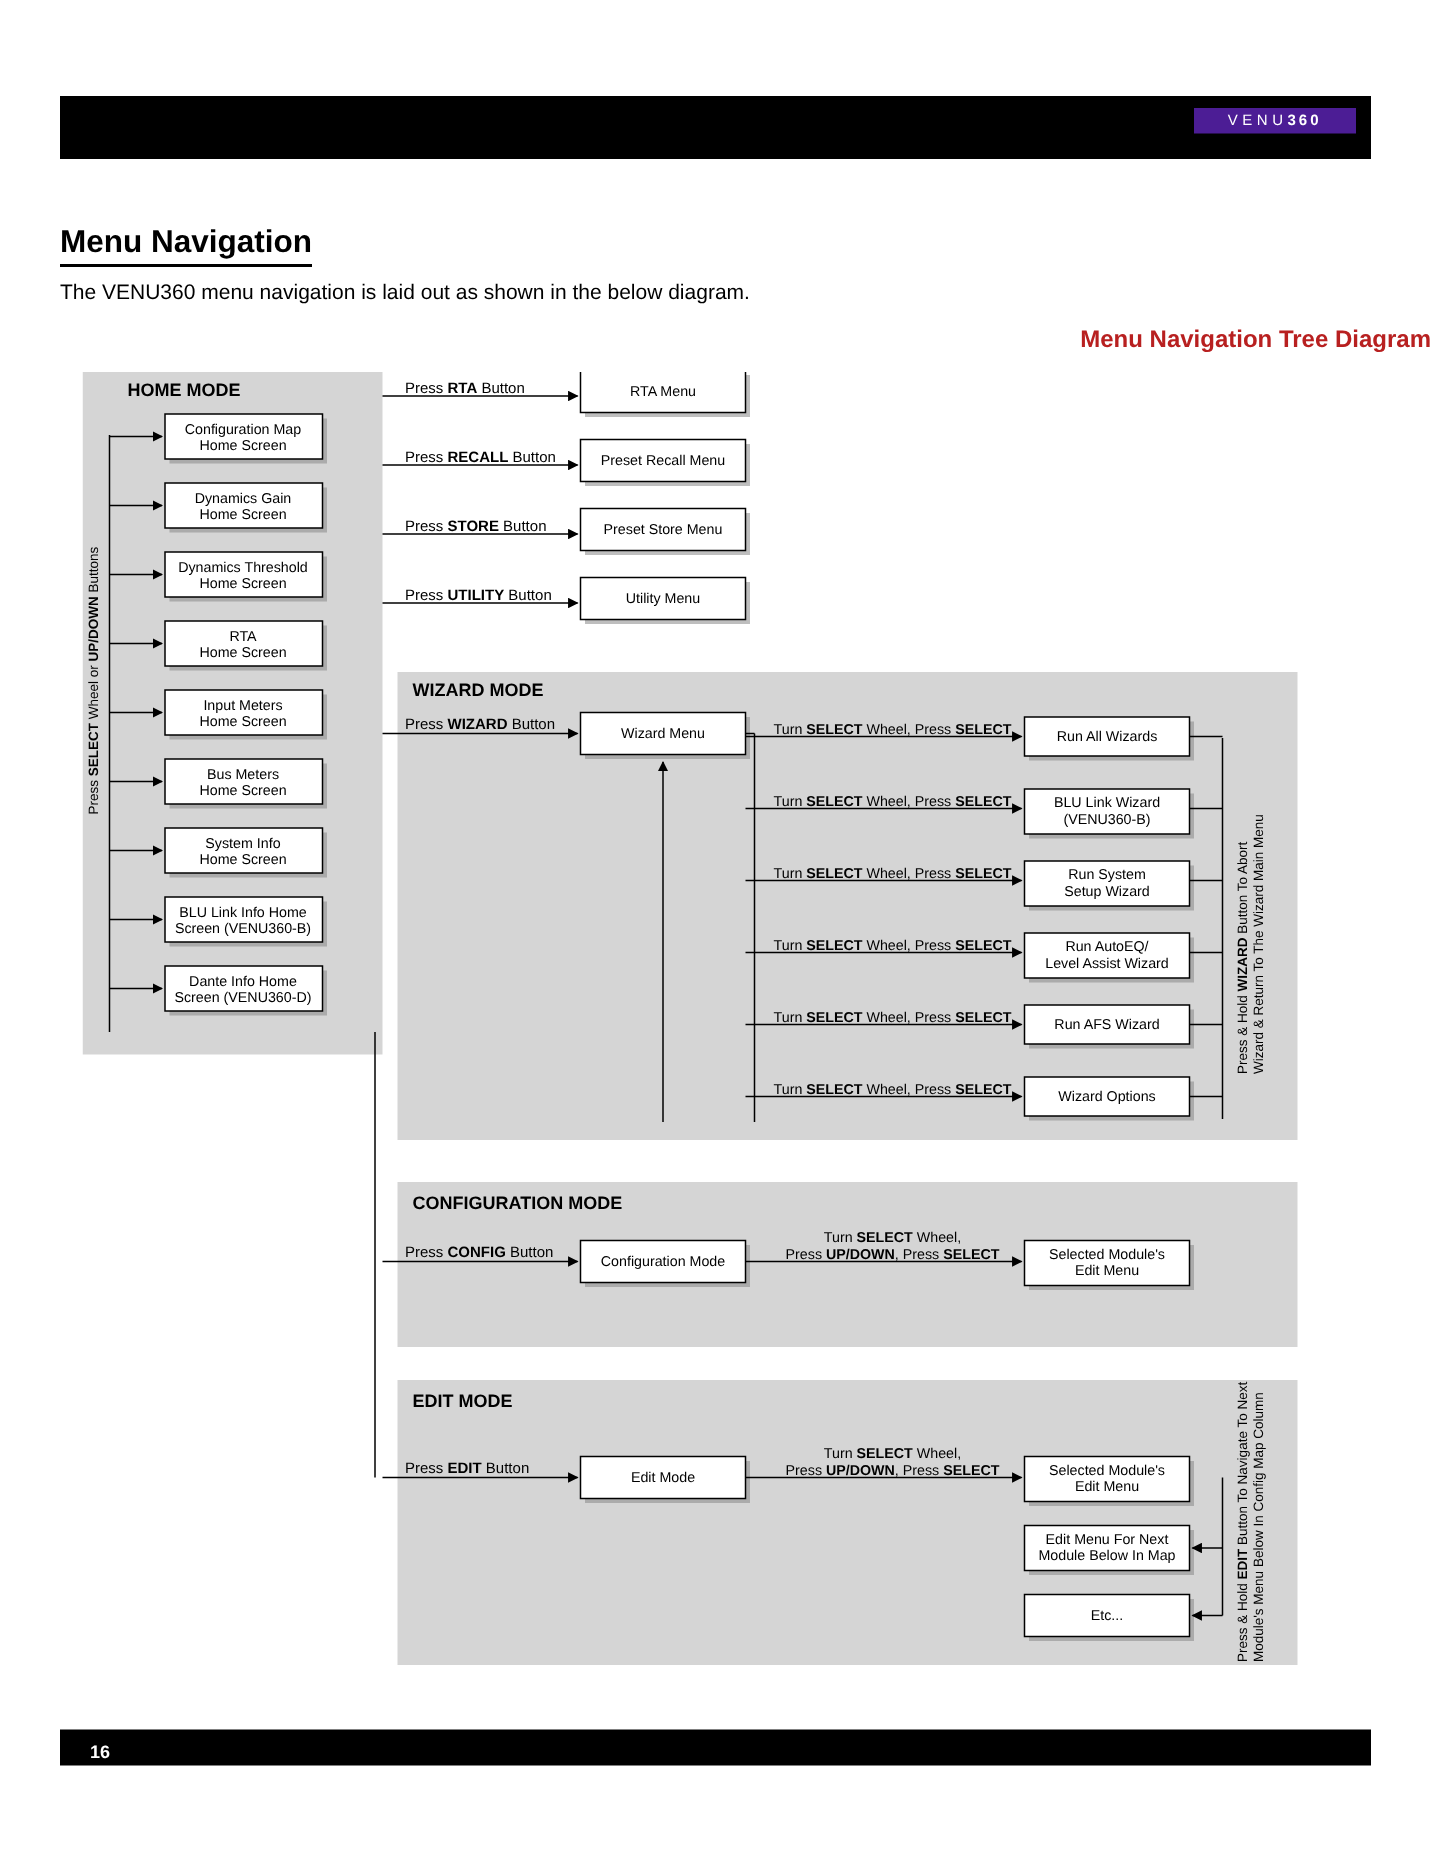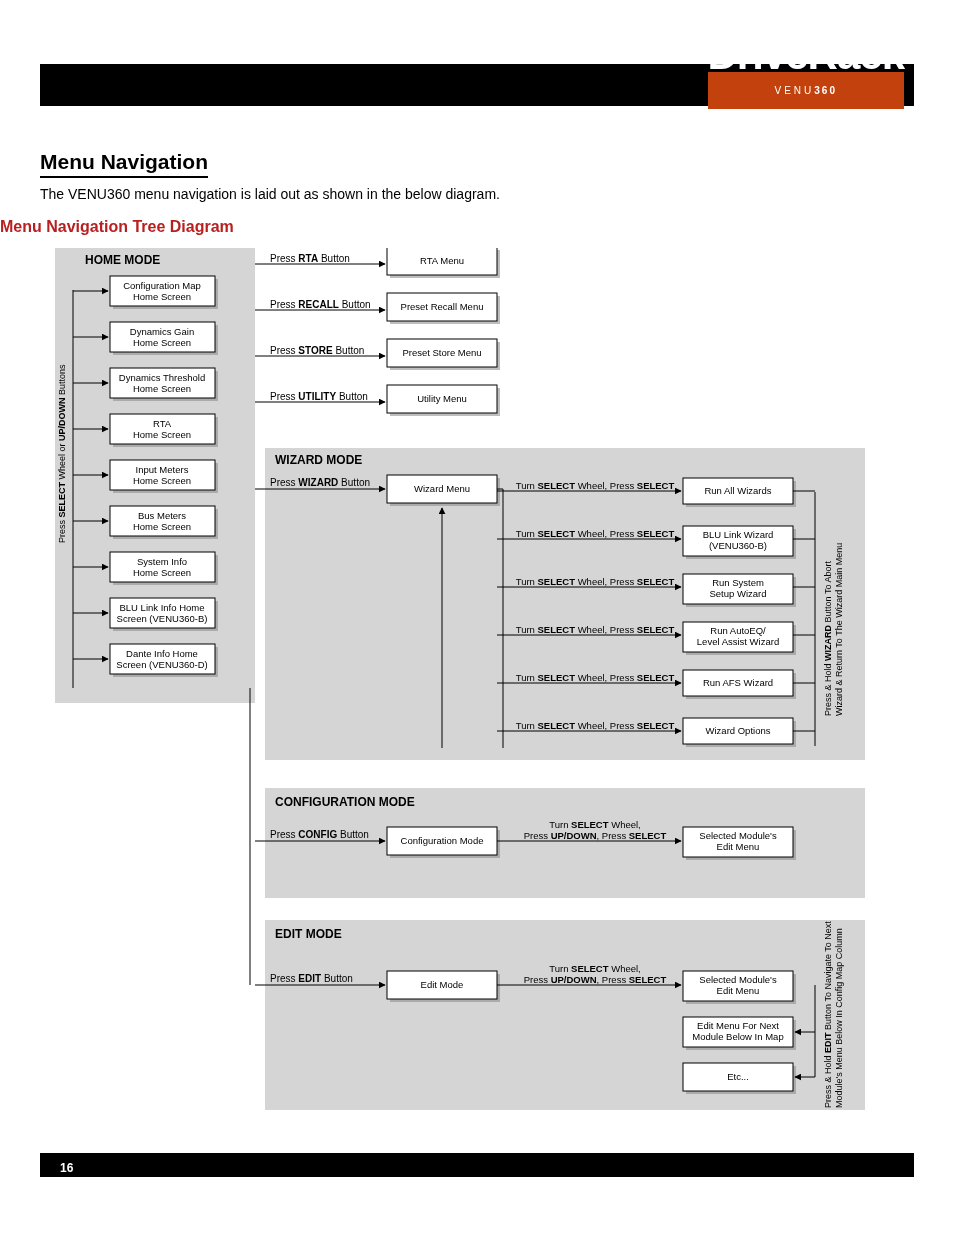--- a/index.html
+++ b/index.html
@@ -1,24 +1,24 @@
 <!DOCTYPE html>
 <html><head>
 <meta charset="utf-8">
 <style>
   html,body{margin:0;padding:0;background:#fff;font-family:"Myriad Pro","Segoe UI",Arial,sans-serif;color:#000;}
   .page{position:relative;width:954px;height:1235px;}
   .topbar{position:absolute;left:40px;top:64px;right:40px;height:42px;background:#000;}
   .brand{position:absolute;right:50px;top:40px;text-align:center;color:#fff;}
-  .brand-name{font-family:"Arial Narrow",Arial,sans-serif;font-size:42px;font-weight:700;letter-spacing:-1px;line-height:30px;}
-  .brand-sub{background:#c2410c;color:#fff;font-size:10px;letter-spacing:3px;padding:13px 14px;margin-top:2px;font-weight:400;}
+  .brand-name{font-family:"Arial Narrow",Arial,sans-serif;font-size:24px;font-weight:700;letter-spacing:-1px;line-height:30px;}
+  .brand-sub{background:#4c1d95;color:#fff;font-size:10px;letter-spacing:3px;padding:3px 14px;margin-top:2px;font-weight:400;}
   .brand-sub b{letter-spacing:2px;}
   .section-title{position:absolute;left:40px;top:150px;font-family:"Arial Black",Arial,sans-serif;font-size:21px;font-weight:900;border-bottom:2px solid #000;padding-bottom:2px;}
   .intro{position:absolute;left:40px;top:186px;font-size:14px;}
-  .tree-title{position:absolute;left:0;right:0;top:218px;text-align:left;font-family:"Arial Black",Arial,sans-serif;font-size:16px;font-weight:900;color:#b82020;}
+  .tree-title{position:absolute;left:0;right:0;top:218px;text-align:right;font-family:"Arial Black",Arial,sans-serif;font-size:16px;font-weight:900;color:#b82020;}
   .pagebar{position:absolute;left:40px;right:40px;bottom:58px;height:24px;background:#000;color:#fff;}
   .pagenum{position:absolute;left:60px;bottom:60px;color:#fff;font-family:"Arial Black",Arial,sans-serif;font-size:12px;font-weight:900;}
   svg{position:absolute;left:55px;top:248px;}
   text{font-family:"Myriad Pro","Segoe UI",Arial,sans-serif;}
   .hdr{font-weight:700;font-size:12px;}
   .btn{font-size:10px;}
   .btnB{font-weight:700;}
   .box{fill:#fff;stroke:#000;stroke-width:1;}
   .lbl{font-size:9.5px;}
   .act{font-size:9.5px;text-anchor:middle;}

